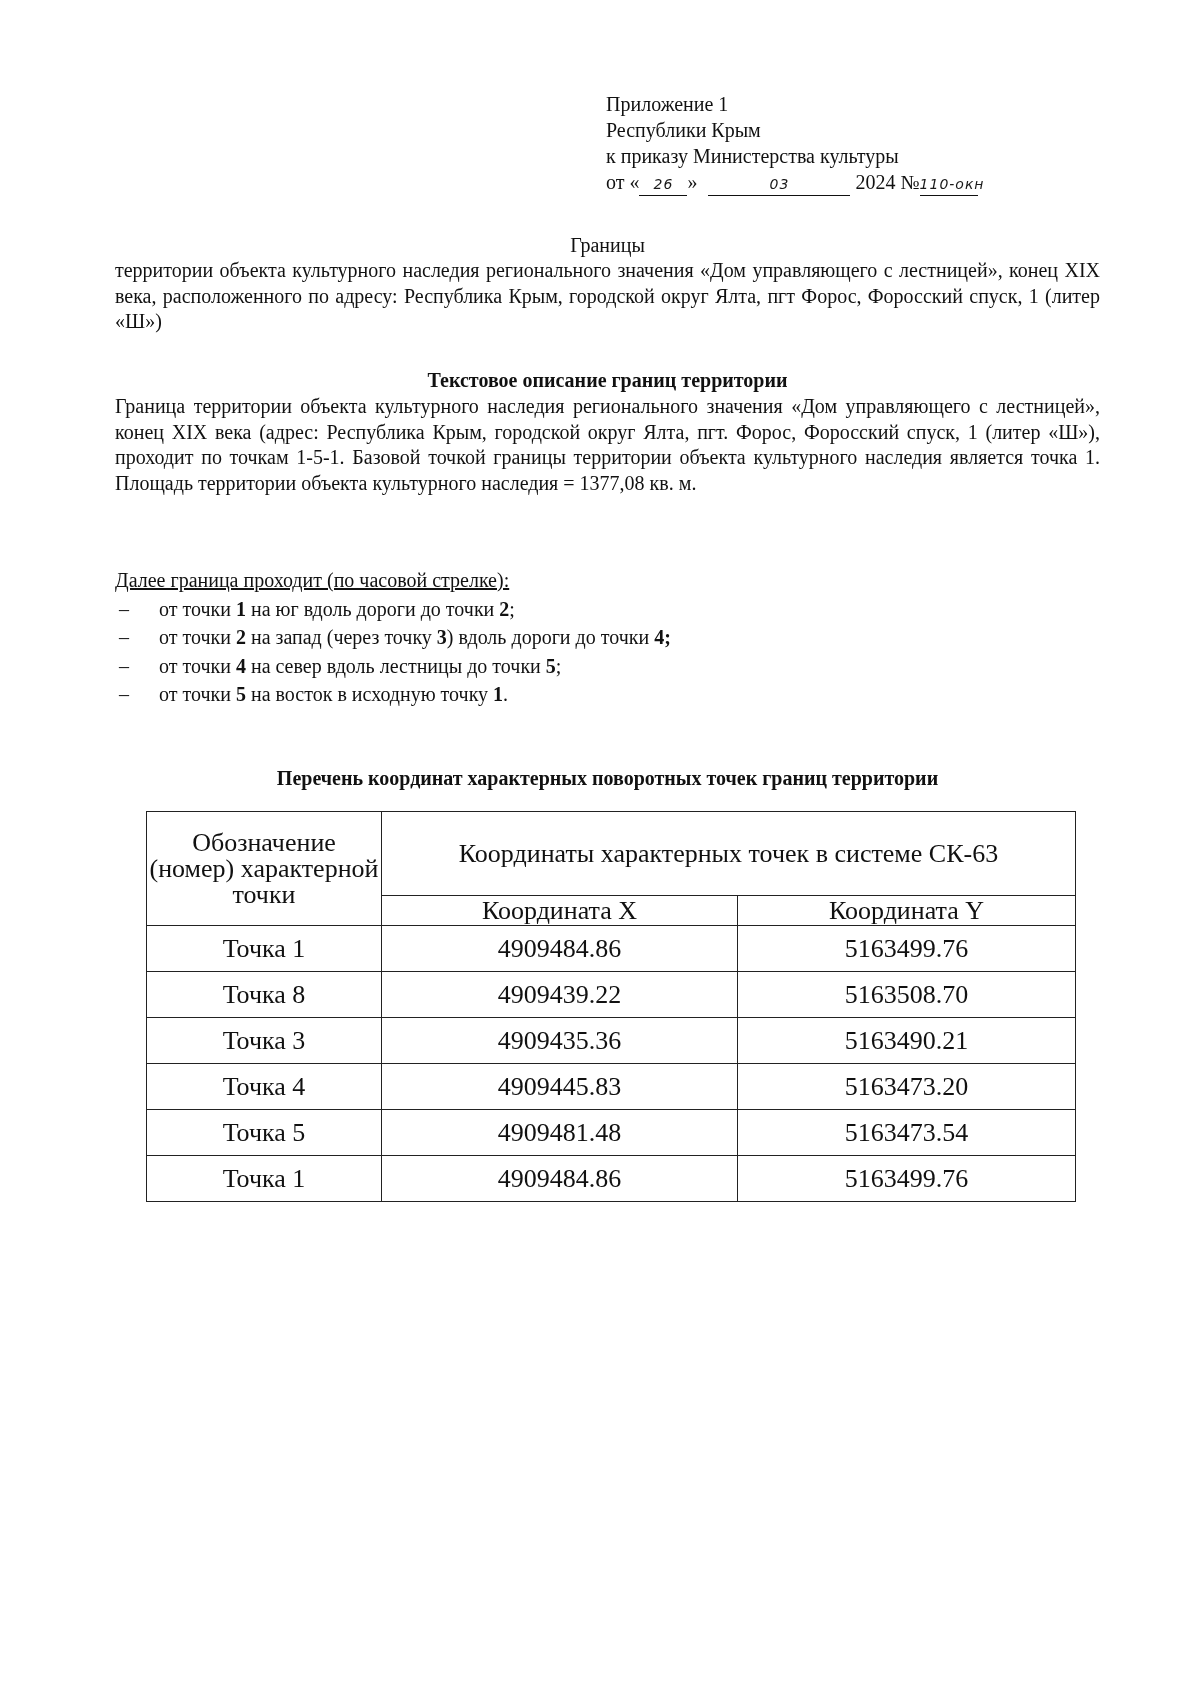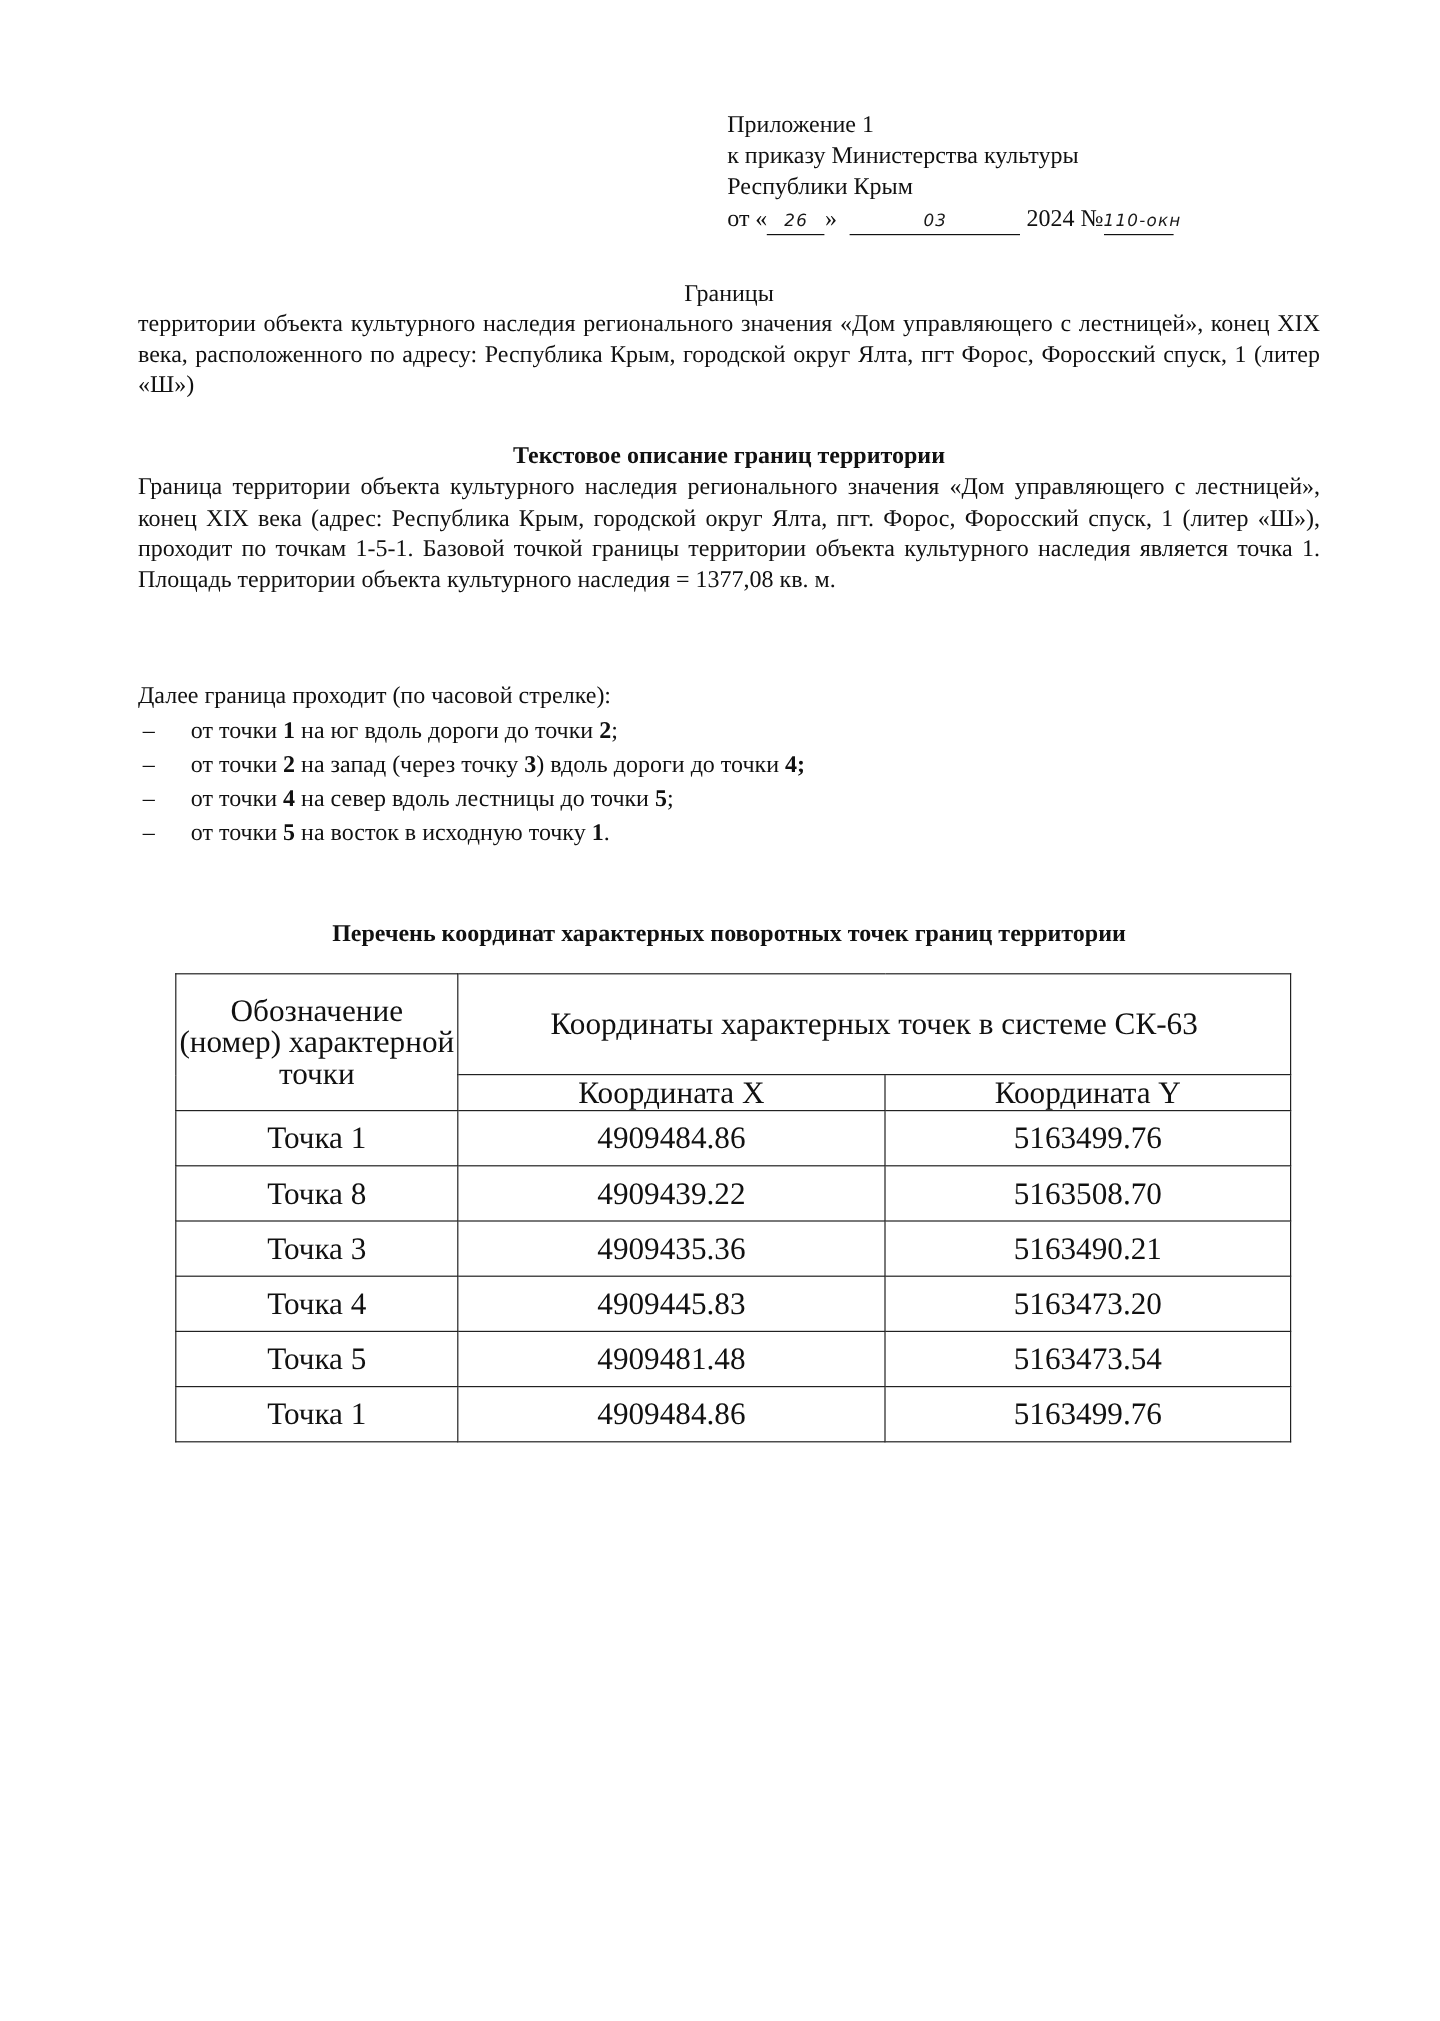--- a/index.html
+++ b/index.html
@@ -47,37 +47,37 @@
   .row td { height: 45px; }
   .point-head { line-height: 26px; }
 </style>
 </head>
 <body>
 
 <div class="page">
 
   <div class="appendix">
     <div>Приложение 1</div>
+    <div>Республики Крым</div>
     <div>к приказу Министерства культуры</div>
-    <div>Республики Крым</div>
     <div>
       <span>от «</span><span class="ul ul-day hand">26</span><span>»</span>
       <span class="ul ul-month hand">03</span>
       <span>2024 №</span><span class="ul ul-num hand">110-окн</span>
     </div>
   </div>
 
   <div class="title-center t-granitsy">Границы</div>
   <div class="subtitle">территории объекта культурного наследия регионального значения «Дом управляющего с лестницей», конец XIX века, расположенного по адресу: Республика Крым, городской округ Ялта, пгт Форос, Форосский спуск, 1 (литер «Ш»)</div>
 
   <div class="title-center t-desc h-bold">Текстовое описание границ территории</div>
   <div class="desc">Граница территории объекта культурного наследия регионального значения «Дом управляющего с лестницей», конец XIX века (адрес: Республика Крым, городской округ Ялта, пгт. Форос, Форосский спуск, 1 (литер «Ш»), проходит по точкам 1-5-1. Базовой точкой границы территории объекта культурного наследия является точка 1. Площадь территории объекта культурного наследия = 1377,08 кв. м.</div>
 
   <div class="further">
-    <div style="height:28.5px;line-height:28.5px;">Далее граница проходит (по часовой стрелке):</div>
+    <div style="height:28.5px;line-height:28.5px;text-decoration:underline;">Далее граница проходит (по часовой стрелке):</div>
     <ul>
       <li>
         <span class="dash">–</span><span>от точки </span><b>1</b><span> на юг вдоль дороги до точки </span><b>2</b><span>;</span>
       </li>
       <li>
         <span class="dash">–</span><span>от точки </span><b>2</b><span> на запад (через точку </span><b>3</b><span>) вдоль дороги до точки </span><b>4</b><b>;</b>
       </li>
       <li>
         <span class="dash">–</span><span>от точки </span><b>4</b><span> на север вдоль лестницы до точки </span><b>5</b><span>;</span>
       </li>

